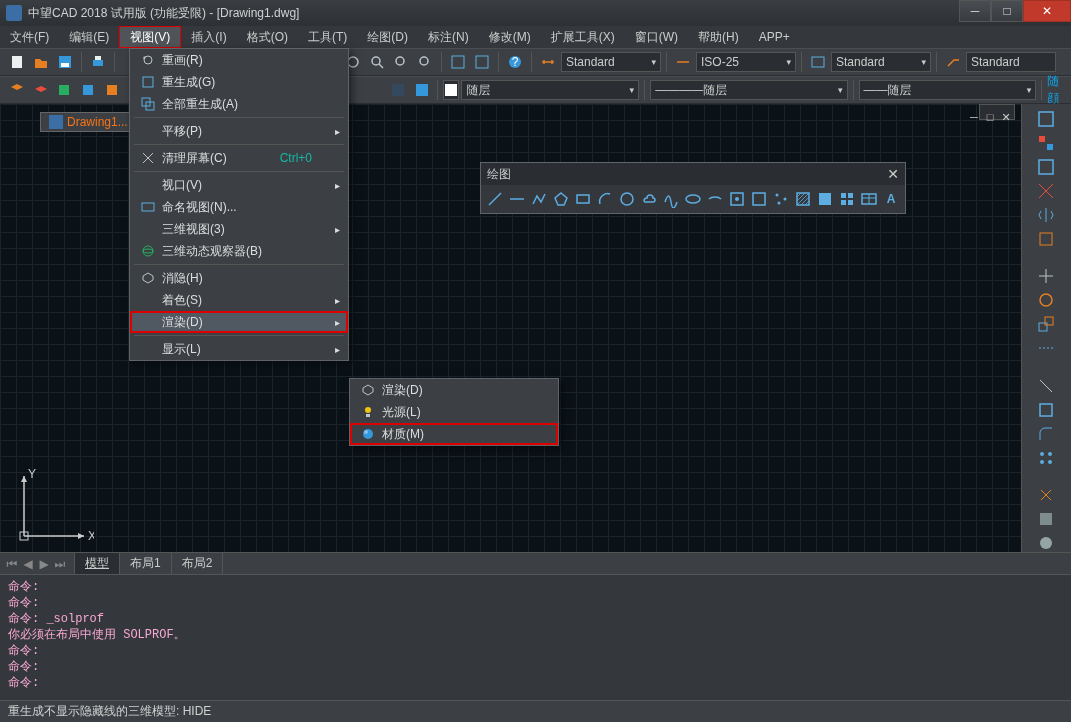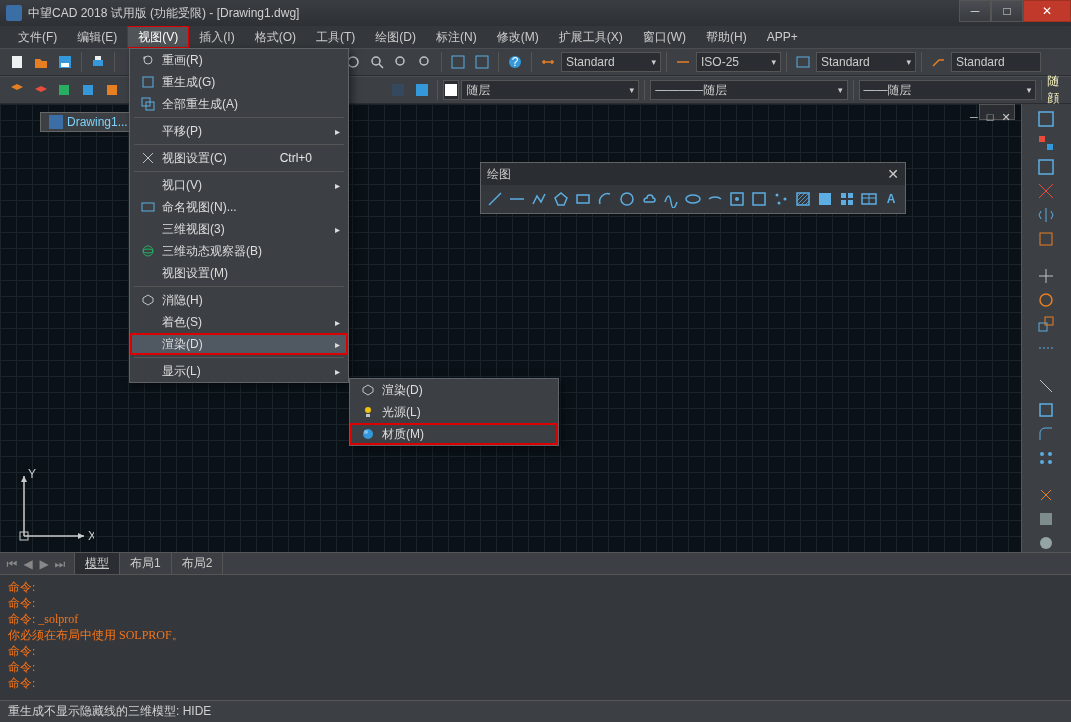--- a/index.html
+++ b/index.html
@@ -7,46 +7,46 @@
 
 
 .titlebar { height:26px; background:linear-gradient(#3a3e43,#2d3135); display:flex; align-items:center; padding-left:6px; position:relative; }
 .titlebar .logo { width:16px; height:16px; background:#3a6ea5; margin-right:6px; border-radius:2px; }
 .titlebar .title { color:#d0d0d0; }
 .winbtns { position:absolute; right:0; top:0; display:flex; }
 .winbtn { width:32px; height:22px; display:flex; align-items:center; justify-content:center; color:#ddd; border:1px solid #555; background:linear-gradient(#4a4e53,#383c40); }
 .winbtn.close { background:#c0392b; border-color:#a03020; width:48px; color:#fff; }
 
 
-.menubar { height:22px; background:#34383c; display:flex; align-items:stretch; padding-left:8px; }
+.menubar { height:22px; background:#34383c; display:flex; align-items:stretch; }
 .menubar .mitem { padding:0 10px; display:flex; align-items:center; color:#ccc; cursor:pointer; }
 .menubar .mitem.active { background:#505458; border:1px solid #d00; color:#fff; }
 
 
 .toolrow { height:28px; background:#3c4045; border-top:1px solid #4a4e53; border-bottom:1px solid #2a2e32; display:flex; align-items:center; padding-left:6px; gap:2px; position:relative; }
 .tbtn { width:22px; height:22px; display:flex; align-items:center; justify-content:center; border-radius:2px; }
 .sep { width:1px; height:20px; background:#555; margin:0 3px; }
 .drop { height:20px; background:#2a2e32; border:1px solid #555; display:flex; align-items:center; padding:0 4px; color:#ccc; min-width:60px; }
 .drop .arrow { margin-left:auto; font-size:9px; }
 
 
 .menu { position:absolute; background:#3c4045; border:1px solid #606468; box-shadow:3px 3px 8px rgba(0,0,0,0.5); z-index:100; }
 .menu .row { height:22px; display:flex; align-items:center; padding:0 36px 0 4px; color:#ddd; position:relative; }
 .menu .row:hover, .menu .row.hov { background:#505862; }
 .menu .icocol { width:28px; display:flex; justify-content:center; }
 .menu .lbl { flex:1; white-space:nowrap; }
-.menu .sc { color:#e5e5e5; margin-left:20px; }
+.menu .sc { color:#14b8a6; margin-left:20px; }
 .menu .sub::after { content:"▸"; position:absolute; right:8px; font-size:10px; }
 .menu .msep { height:1px; background:#555; margin:2px 4px; }
 .menu .row.hl { outline:2px solid #d00; outline-offset:-2px; }
 
 
 .workarea { position:absolute; top:104px; left:0; right:0; bottom:170px; display:flex; }
 .canvas { flex:1; background:#0a1218; position:relative; background-image:linear-gradient(#1a242a 1px,transparent 1px),linear-gradient(90deg,#1a242a 1px,transparent 1px); background-size:16px 16px; }
-.doc-tab { position:absolute; top:8px; left:40px; background:#3c4045; border:1px solid #666; padding:2px 8px; color:#7dd3fc; display:flex; align-items:center; gap:4px; z-index:5; }
+.doc-tab { position:absolute; top:8px; left:40px; background:#3c4045; border:1px solid #666; padding:2px 8px; color:#f97316; display:flex; align-items:center; gap:4px; z-index:5; }
 .doc-tab .dicon { width:14px; height:14px; background:#3a6ea5; }
 .rpanel { width:50px; background:#3c4045; border-left:1px solid #555; display:flex; flex-direction:column; align-items:center; padding-top:6px; gap:6px; }
 .rpanel .rb { width:20px; height:20px; }
 
 
 .axis { position:absolute; left:14px; bottom:6px; width:80px; height:80px; pointer-events:none; z-index:4; }
 
 
 .drawbar { position:absolute; background:#34383c; border:1px solid #606468; z-index:20; }
 .drawbar .dhdr { height:22px; background:#2a2e32; display:flex; align-items:center; padding:0 6px; color:#ccc; }
@@ -61,21 +61,21 @@
 
 
 .btabs { position:absolute; left:0; right:0; height:22px; background:#3c4045; border-top:1px solid #555; display:flex; align-items:center; padding-left:4px; gap:0; bottom:148px; }
 .btabs .bt { padding:2px 10px; border:1px solid #555; margin-right:-1px; color:#ccc; }
 .btabs .bt.active { background:#2a2e32;text-decoration:underline; }
 .btabs .nav { display:flex; margin-right:6px; }
 .btabs .nav span { width:16px; text-align:center; color:#888; }
 
 
 .cmdarea { position:absolute; left:0; right:0; bottom:22px; height:126px; background:#34383c; border-top:1px solid #555; padding:4px 8px; overflow:hidden; }
-.cmdarea .line { color:#f97316; font-family:Liberation Serif, serif; line-height:16px; white-space:pre; }
+.cmdarea .line { color:#f9a8d4; font-family:Liberation Mono, monospace; line-height:16px; white-space:pre; }
 
 
 .statusbar { position:absolute; left:0; right:0; bottom:0; height:22px; background:#3c4045; border-top:1px solid #555; display:flex; align-items:center; padding:0 8px; color:#d0d0d0; }
 
 svg { display:block; }
 .ico-orange { fill:#e67e22; }
 .ico-blue { fill:#3498db; }
 .ico-green { fill:#27ae60; }
 .st-cyan { stroke:#5dade2; fill:none; stroke-width:1.5; }
 </style>
@@ -182,21 +182,21 @@
   <div class="drop" style="width:100px">
       <span>Standard</span>
       <span class="arrow">▾</span>
     </div>
   <div class="sep"></div>
   <div class="tbtn">
       <svg width="16" height="16">
         <path d="M2 8h12" stroke="#e67e22" stroke-width="1.5"></path>
       </svg>
     </div>
-  <div class="drop" style="width:85px">
+  <div class="drop" style="width:100px">
       <span>ISO-25</span>
       <span class="arrow">▾</span>
     </div>
   <div class="sep"></div>
   <div class="tbtn">
       <svg width="16" height="16">
         <rect x="2" y="3" width="12" height="10" fill="none" stroke="#5dade2"></rect>
       </svg>
     </div>
   <div class="drop" style="width:100px">
@@ -270,21 +270,21 @@
       <span>随层</span>
       <span class="arrow">▾</span>
     </div>
   <div class="sep"></div>
   <div class="drop" style="width:180px">
       <span>—— </span>
       <span>随层</span>
       <span class="arrow">▾</span>
     </div>
   <div class="sep"></div>
-  <div style="color:#fef9c3">随顔</div>
+  <div style="color:#0ea5e9">随顔</div>
 </div>
 
 <div class="workarea">
   <div class="canvas">
     <div class="doc-tab">
       <div class="dicon"></div>
       <span>Drawing1...</span>
     </div>
     <svg class="axis" viewBox="0 0 80 80">
       <line x1="10" y1="70" x2="70" y2="70" stroke="#ccc" stroke-width="1.5"></line>
@@ -425,21 +425,21 @@
       <span class="icocol"></span>
       <span class="lbl">平移(P)</span>
     </div>
     <div class="msep"></div>
     <div class="row">
       <span class="icocol">
         <svg width="16" height="16">
           <path d="M3 3l10 10M3 13l10-10" stroke="#bdc3c7"></path>
         </svg>
       </span>
-      <span class="lbl">视图设置(C)</span>
+      <span class="lbl">清理屏幕(C)</span>
       <span class="sc">Ctrl+0</span>
     </div>
     <div class="msep"></div>
     <div class="row sub">
       <span class="icocol"></span>
       <span class="lbl">视口(V)</span>
     </div>
     <div class="row">
       <span class="icocol">
         <svg width="16" height="16">
@@ -453,24 +453,20 @@
       <span class="lbl">三维视图(3)</span>
     </div>
     <div class="row">
       <span class="icocol">
         <svg width="16" height="16">
           <circle cx="8" cy="8" r="5" fill="none" stroke="#27ae60"></circle>
           <ellipse cx="8" cy="8" rx="5" ry="2" fill="none" stroke="#27ae60"></ellipse>
         </svg>
       </span>
       <span class="lbl">三维动态观察器(B)</span>
-    </div>
-    <div class="row">
-      <span class="icocol"></span>
-      <span class="lbl">视图设置(M)</span>
     </div>
     <div class="msep"></div>
     <div class="row">
       <span class="icocol">
         <svg width="16" height="16">
           <path d="M8 3l5 3v4l-5 3-5-3V6z" fill="none" stroke="#bdc3c7"></path>
         </svg>
       </span>
       <span class="lbl">消隐(H)</span>
     </div>

